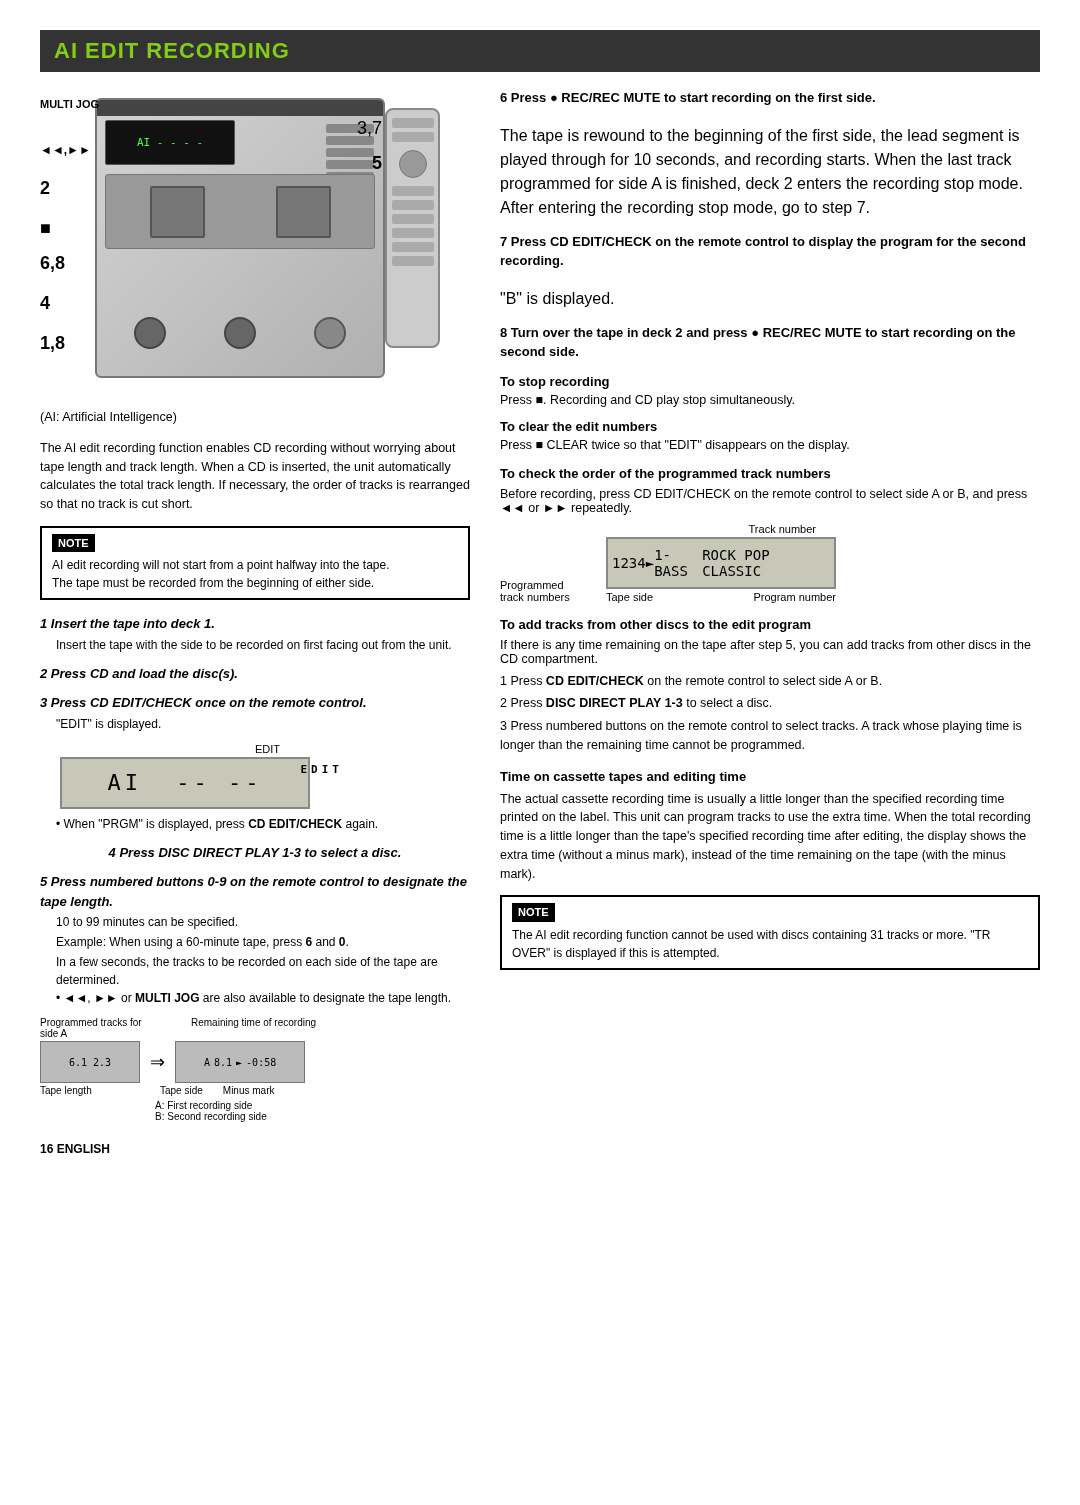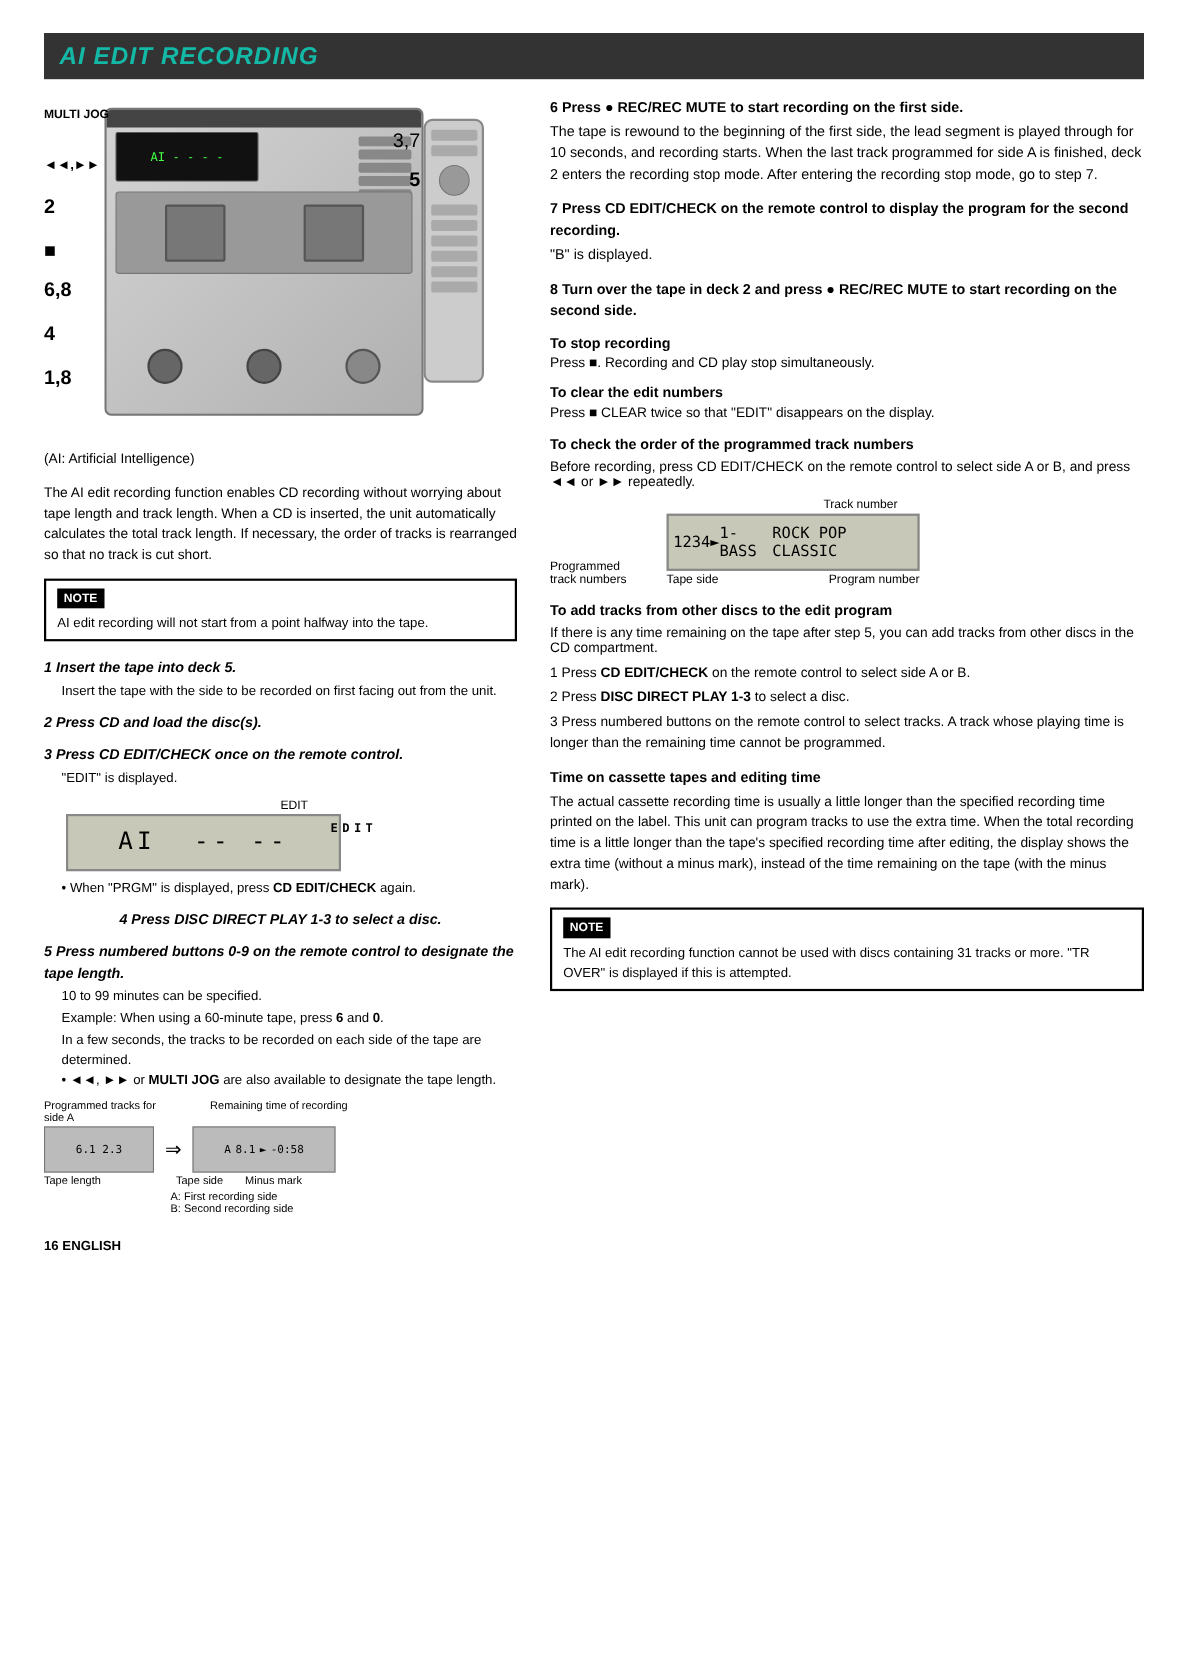--- a/index.html
+++ b/index.html
@@ -27,27 +27,26 @@
       width: 430px;
       flex-shrink: 0;
     }
     .right-col {
       flex: 1;
     }
 
     
     .section-title {
       background: #333;
-      color: #14b8a6;
+      color: #84cc16;
       font-size: 22px;
       font-weight: bold;
       padding: 8px 14px;
       margin-bottom: 16px;
       letter-spacing: 1px;
-      font-style: italic;
     }
 
     
     .device-diagram {
       position: relative;
       width: 380px;
       height: 320px;
       margin-bottom: 14px;
     }
 
@@ -98,23 +97,23 @@
       font-size: 12px;
       line-height: 1.5;
     }
 
     
     .step-right {
       margin-bottom: 12px;
       line-height: 1.5;
     }
     .step-detail-right {
-      font-size: 13px;
-      line-height: 1.5;
-      margin-top: 2px;
+      font-size: 16px;
+      line-height: 1.5;
+      margin-top: 16px;
     }
     .sub-heading {
       font-weight: bold;
       margin-top: 12px;
       margin-bottom: 4px;
       font-size: 13px;
     }
     .section-heading {
       font-weight: bold;
       margin-top: 14px;
@@ -193,25 +192,26 @@
         <div style="position:absolute;left:0;top:205px;font-size:18px;font-weight:bold;">4</div>
         <div style="position:absolute;left:0;top:245px;font-size:18px;font-weight:bold;">1,8</div>
       </div>
 
       <p class="intro-text">(AI: Artificial Intelligence)</p>
       <p class="intro-text">The AI edit recording function enables CD recording without worrying about tape length and track length. When a CD is inserted, the unit automatically calculates the total track length. If necessary, the order of tracks is rearranged so that no track is cut short.</p>
 
       <div class="note-box">
         <div class="note-label">NOTE</div>
         <div>AI edit recording will not start from a point halfway into the tape.</div>
+        <div>The tape must be recorded from the beginning of either side.</div>
       </div>
 
       <div class="step">
         <span class="step-num">1</span>
-        <span class="step-title"> <span>Insert the tape into deck 5.</span></span>
+        <span class="step-title"> <span>Insert the tape into deck 1.</span></span>
         <div class="step-detail">Insert the tape with the side to be recorded on first facing out from the unit.</div>
       </div>
 
       <div class="step">
         <span class="step-num bold italic">2</span>
         <span class="step-title bold italic"> <span>Press CD and load the disc(s).</span></span>
       </div>
 
       <div class="step">
         <span class="step-num bold italic">3</span>

